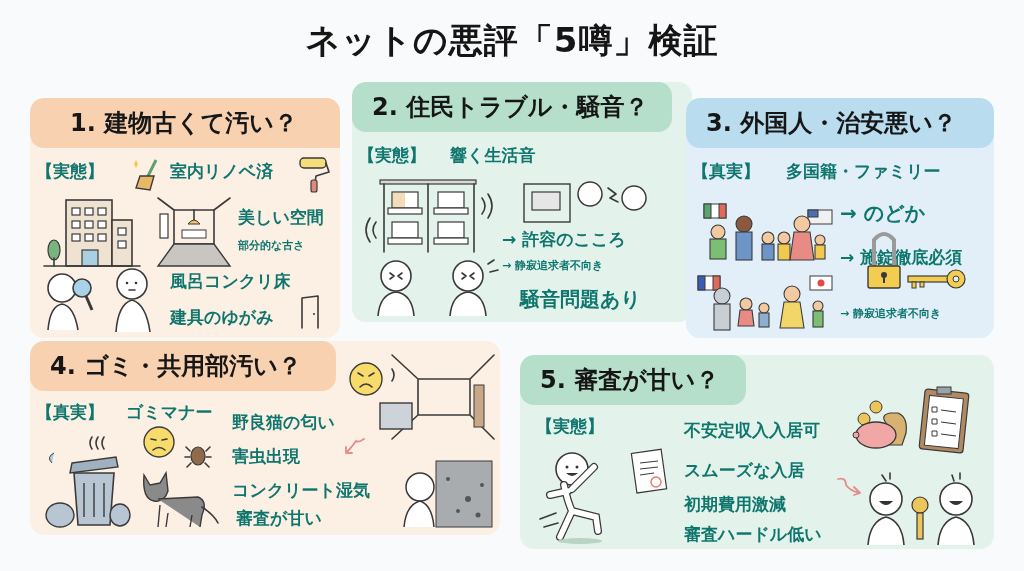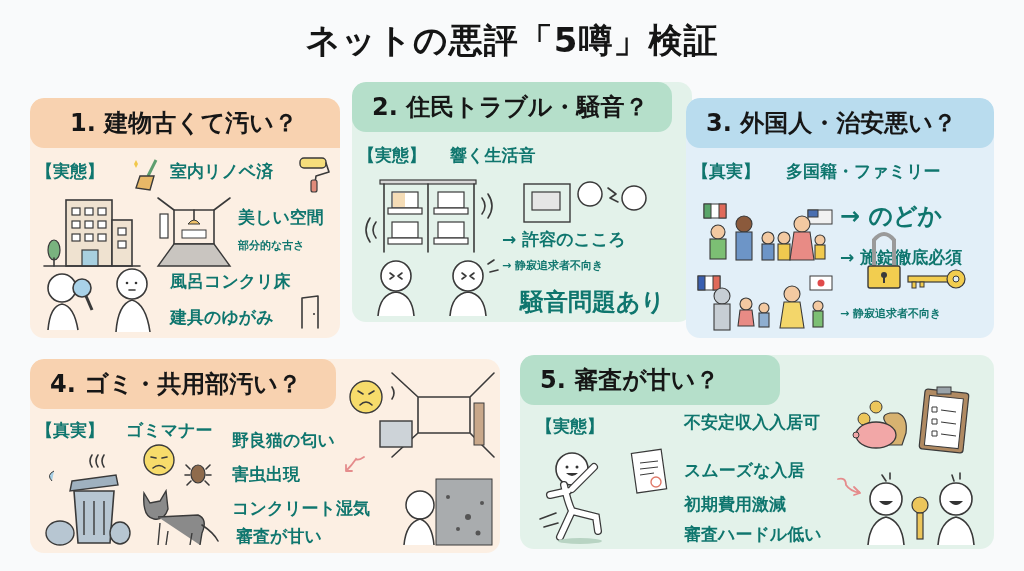--- a/index.html
+++ b/index.html
@@ -16,21 +16,21 @@
   .hdr { position: absolute; left: 0; top: 0; height: 50px; border-radius: 14px 14px 14px 14px;
     font-size: 24px; font-weight: bold; line-height: 50px; padding-left: 20px; color: #161616; white-space: nowrap; }
   .h-orange { background: #f8d2b0; }
   .h-green  { background: #b5dfca; }
   .h-blue   { background: #b9dcee; }
 
   .txt { position: absolute; font-weight: bold; white-space: nowrap; color: #0f766e; }
   .lbl { font-size: 17px; }
   .t-md { font-size: 17px; }
   .t-sm { font-size: 11px; }
-  .t-lg { font-size: 24px; }
+  .t-lg { font-size: 20px; }
 
   svg { position: absolute; overflow: visible; }
   .stroke { fill: none; stroke: #3a3a3a; stroke-width: 1.6; stroke-linecap: round; stroke-linejoin: round; }
 </style>
 </head>
 <body>
 
 <div class="title">ネットの悪評「5噂」検証</div>
 
 <div class="panel p-orange" style="left:30px;top:98px;width:310px;height:240px;">
@@ -195,21 +195,21 @@
   <svg style="left:220px;top:170px;" width="62" height="22" viewBox="0 0 62 22">
     <rect x="2" y="8" width="40" height="6" fill="#f2cd4f" stroke="#3a3a3a" stroke-width="1.2"></rect>
     <rect x="6" y="14" width="4" height="6" fill="#f2cd4f" stroke="#3a3a3a" stroke-width="1"></rect>
       <rect x="14" y="14" width="4" height="5" fill="#f2cd4f" stroke="#3a3a3a" stroke-width="1"></rect>
     <circle cx="50" cy="11" r="9" fill="#f2cd4f" stroke="#3a3a3a" stroke-width="1.2"></circle>
       <circle cx="50" cy="11" r="3" fill="#e2eff8" stroke="#3a3a3a" stroke-width="1"></circle>
   </svg>
   <div class="txt t-sm" style="left:154px;top:208px;">→ 静寂追求者不向き</div>
 </div>
 
-<div class="panel p-orange" style="left:30px;top:359px;width:470px;height:194px;">
+<div class="panel p-orange" style="left:30px;top:341px;width:470px;height:194px;">
   <div class="hdr h-orange" style="width:306px;">4. ゴミ・共用部汚い？</div>
   <div class="txt lbl" style="left:6px;top:60px;">【真実】</div>
   <div class="txt t-md" style="left:96px;top:60px;">ゴミマナー</div>
   <svg style="left:12px;top:92px;" width="90" height="98" viewBox="0 0 90 98">
     <path d="M50 4 Q46 10 50 16 M56 4 Q52 10 56 16 M62 4 Q58 10 62 16" class="stroke"></path>
     <path d="M10 30 Q4 24 12 20" fill="#a8d0e6" stroke="#3a3a3a" stroke-width="1"></path>
     <path d="M30 30 L74 24 L76 34 L28 40z" fill="#9fb1bf" stroke="#3a3a3a" stroke-width="1.4"></path>
     <path d="M32 40 L72 40 L68 92 L36 92z" fill="#b7c6d2" stroke="#3a3a3a" stroke-width="1.6"></path>
     <path d="M42 50 L42 84 M52 50 L52 84 M62 50 L62 84" stroke="#3a3a3a" stroke-width="1.4"></path>
     <ellipse cx="18" cy="82" rx="14" ry="12" fill="#b7c6d2" stroke="#3a3a3a" stroke-width="1.4"></ellipse>
@@ -255,38 +255,38 @@
         <circle cx="60" cy="52" r="2"></circle>
         <circle cx="84" cy="26" r="2"></circle>
         <circle cx="80" cy="56" r="2.5"></circle>
       </g>
     <circle cx="22" cy="28" r="14" fill="#fff" stroke="#3a3a3a" stroke-width="1.5"></circle>
     <path d="M6 68 Q8 46 22 42 Q34 46 36 68" fill="#fff" stroke="#3a3a3a" stroke-width="1.5"></path>
   </svg>
 </div>
 
 <div class="panel p-green" style="left:520px;top:355px;width:474px;height:194px;">
-  <div class="hdr h-green" style="width:260px;">5. 審査が甘い？</div>
+  <div class="hdr h-green" style="width:226px;">5. 審査が甘い？</div>
   <div class="txt lbl" style="left:16px;top:60px;">【実態】</div>
   <svg style="left:18px;top:92px;" width="96" height="98" viewBox="0 0 96 98">
     <circle cx="34" cy="22" r="16" fill="#fff" stroke="#3a3a3a" stroke-width="1.6"></circle>
     <circle cx="29" cy="20" r="1.5" fill="#333"></circle>
       <circle cx="39" cy="20" r="1.5" fill="#333"></circle>
       <path d="M28 26 Q34 32 40 26z" fill="#333"></path>
     <path d="M26 38 Q30 56 34 64 L22 90 M34 64 L58 70 L60 84 M30 44 L12 48 M34 42 L56 20" fill="none" stroke="#3a3a3a" stroke-width="8" stroke-linecap="round"></path>
     <path d="M26 38 Q30 56 34 64 L22 90 M34 64 L58 70 L60 84 M30 44 L12 48 M34 42 L56 20" fill="none" stroke="#fff" stroke-width="5.5" stroke-linecap="round"></path>
     <path d="M2 72 L18 66 M6 80 L20 76" class="stroke"></path>
     <ellipse cx="42" cy="94" rx="22" ry="3" fill="#b8d4c3"></ellipse>
   </svg>
   <svg style="left:110px;top:94px;" width="40" height="46" viewBox="0 0 40 46">
     <rect x="4" y="2" width="30" height="40" fill="#fff" stroke="#3a3a3a" stroke-width="1.2" transform="rotate(-8 20 22)"></rect>
     <path d="M10 14 L28 12 M10 20 L28 18 M10 26 L24 24" stroke="#3a3a3a" stroke-width="1"></path>
     <circle cx="26" cy="33" r="5" fill="none" stroke="#e07a6a" stroke-width="1.4"></circle>
   </svg>
-  <div class="txt t-md" style="left:164px;top:56px;">不安定収入入居可</div>
+  <div class="txt t-md" style="left:164px;top:64px;">不安定収入入居可</div>
   <div class="txt t-md" style="left:164px;top:104px;">スムーズな入居</div>
   <div class="txt t-md" style="left:164px;top:138px;">初期費用激減</div>
   <div class="txt t-md" style="left:164px;top:168px;">審査ハードル低い</div>
   <svg style="left:330px;top:40px;" width="60" height="58" viewBox="0 0 60 58">
     <circle cx="26" cy="12" r="6" fill="#ecc65b" stroke="#3a3a3a" stroke-width="1"></circle>
       <circle cx="14" cy="24" r="6" fill="#ecc65b" stroke="#3a3a3a" stroke-width="1"></circle>
     <path d="M36 28 Q30 20 40 18 L48 18 Q58 22 56 38 L52 50 L36 50z" fill="#d7b270" stroke="#3a3a3a" stroke-width="1.2"></path>
     <ellipse cx="26" cy="40" rx="20" ry="13" fill="#f2a7a7" stroke="#3a3a3a" stroke-width="1.3"></ellipse>
     <circle cx="6" cy="40" r="3" fill="#f2a7a7" stroke="#3a3a3a" stroke-width="1"></circle>
   </svg>

